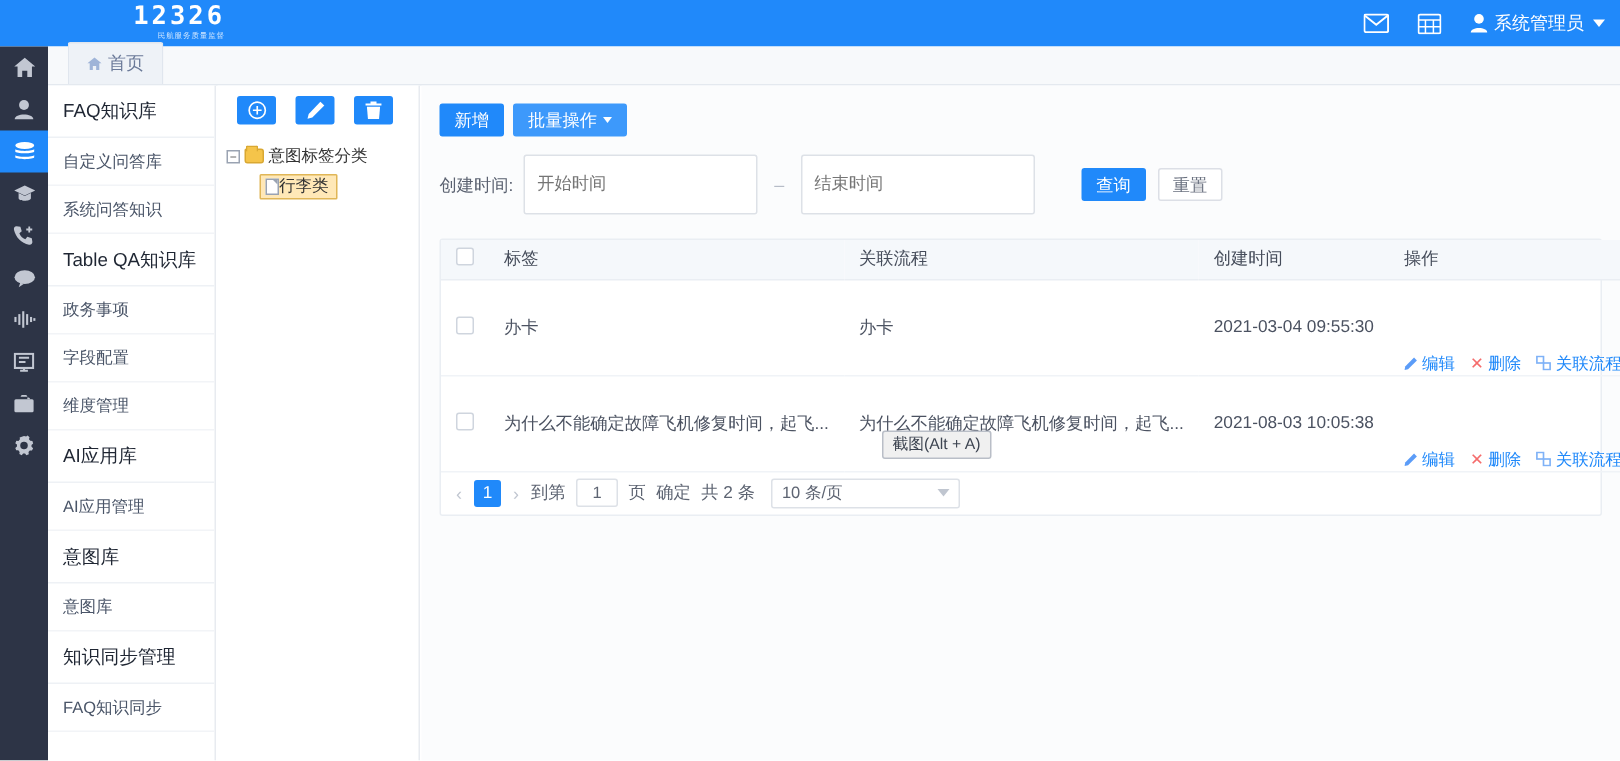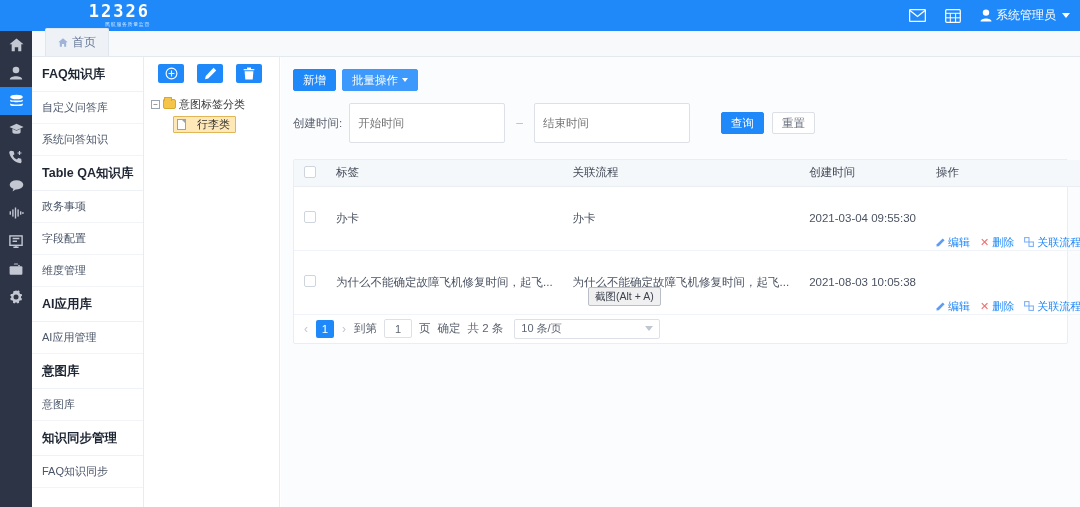--- a/index.html
+++ b/index.html
@@ -64,21 +64,21 @@
     border-radius: 2px 2px 0 0;
   }
 
   
   .menu {
     position: absolute; top: 57px; left: 32px; width: 112px; height: 450px;
     background: #ffffff; border-right: 1px solid #e8ebf0;
     overflow: hidden;
   }
   .menu-group {
-    padding: 9px 0 8px 10px; font-size: 12.5px; font-weight: bold; color: #1f2633;
+    padding: 9px 0 8px 10px; font-size: 12.5px; font-weight: normal; color: #1f2633;
     border-bottom: 1px solid #eef1f5;
   }
   .menu-item {
     padding: 8px 0 8px 10px; font-size: 11px; color: #4a5568;
     border-bottom: 1px solid #f2f4f7; white-space: nowrap; overflow: hidden;
   }
 
   
   .treepanel {
     position: absolute; top: 57px; left: 145px; width: 135px; height: 450px;
@@ -100,21 +100,21 @@
     width: 13px; height: 10px; background: #f5c44a; border: 1px solid #d9a832;
     border-radius: 1px 2px 2px 2px; position: relative; display:inline-block;
   }
   .folder-ico:before {
     content:""; position:absolute; top:-3px; left:0; width:6px; height:3px;
     background:#f5c44a; border:1px solid #d9a832; border-bottom:none; border-radius:1px 1px 0 0;
   }
   .tree-child { display: flex; align-items: center; gap: 3px; margin: 4px 0 0 22px; }
   .tree-node-sel {
     background: #ffe8b7; border: 1px solid #e0b657; padding: 0 5px 0 3px;
-    display: flex; align-items: center; gap: 11px; border-radius: 1px; line-height: 15px;
+    display: flex; align-items: center; gap: 0; border-radius: 1px; line-height: 15px;
   }
   .file-ico {
     width: 9px; height: 11px; background: #fff; border: 1px solid #9aa3b2;
     display:inline-block; position: relative;
   }
   .file-ico:after {
     content:""; position:absolute; top:0; right:0; border-left:3px solid transparent;
     border-top:3px solid #9aa3b2;
   }
 
@@ -189,21 +189,21 @@
     display: inline-flex; align-items: center; justify-content: center;
     border-radius: 2px; font-size: 11.5px;
   }
   .pg-input {
     width: 28px; height: 19px; border: 1px solid #dde1e7; border-radius: 2px;
     text-align: center; font-size: 11px; color: #5d6472;
     font-family: "Liberation Sans", sans-serif; background:#fff;
   }
   .pg-confirm { cursor: pointer; }
   .pg-select {
-    width: 146px; height: 20px; border: 1px solid #dde1e7; border-radius: 2px;
+    width: 126px; height: 20px; border: 1px solid #dde1e7; border-radius: 2px;
     background: #fff; font-size: 11px; color: #5d6472; padding: 0 6px;
     display: flex; align-items: center; justify-content: space-between;
     margin-left: 4px; cursor: pointer;
   }
   .sel-caret {
     width: 0; height: 0; border-left: 4px solid transparent;
     border-right: 4px solid transparent; border-top: 5px solid #c0c6d0;
   }
 
   

